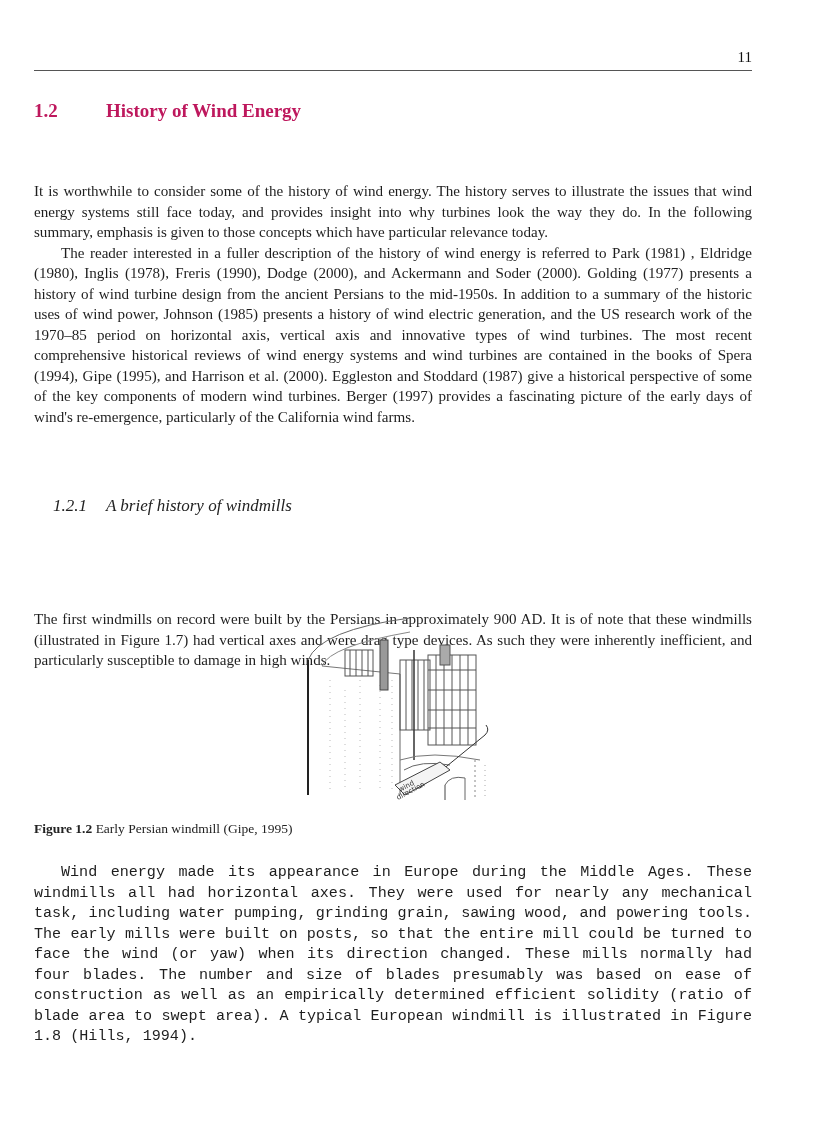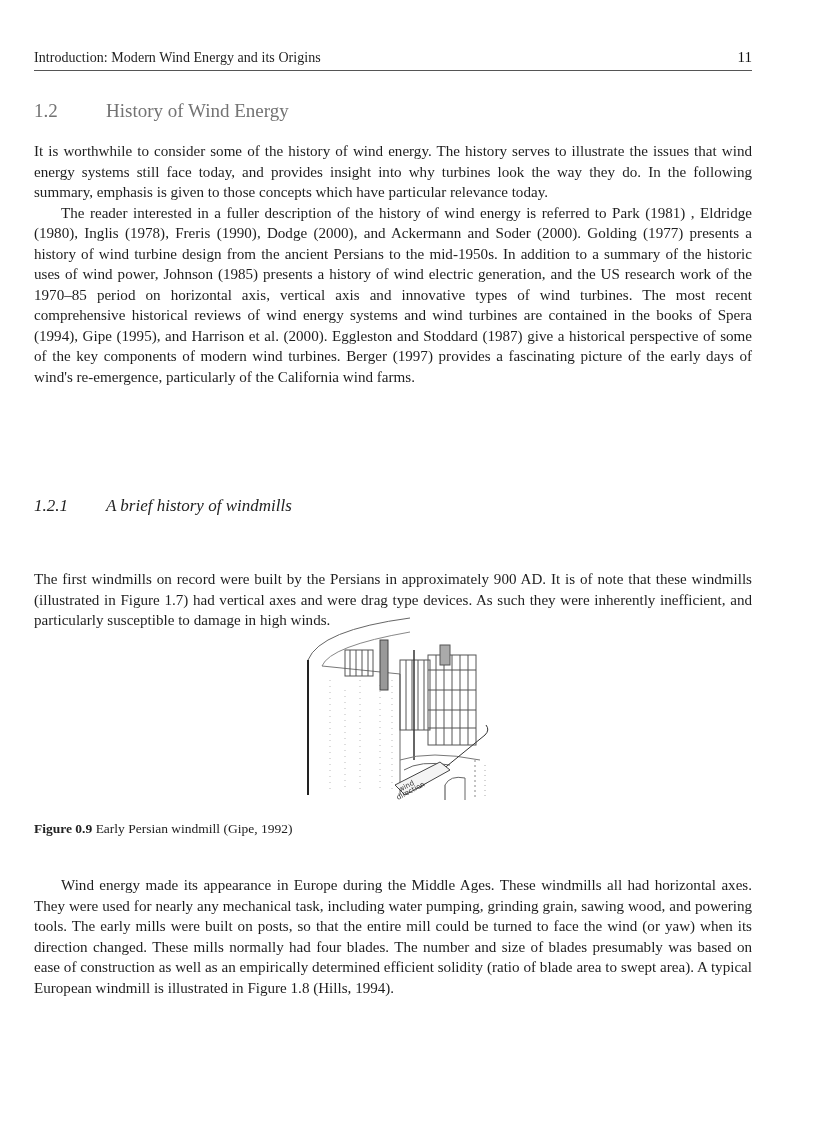--- a/index.html
+++ b/index.html
@@ -43,56 +43,58 @@
       top: -1px;
       font-size: 15px;
       font-weight: normal;
       color: #111;
     }
     .section-heading {
       position: absolute;
       top: 100px;
       left: 0;
       font-size: 19px;
-      font-weight: normal;
-      color: #737373;
+      font-weight: bold;
+      color: #be185d;
       white-space: nowrap;
     }
     .section-heading .num {
       display: inline-block;
       width: 72px;
     }
     .body-text {
       position: absolute;
       left: 0;
       width: 718px;
       font-size: 15.1px;
       line-height: 20.5px;
       text-align: justify;
       color: #1e1e1e;
+      margin-top: 40px;
     }
     .body-text p {
       margin: 0;
     }
     .body-text p.indent {
       text-indent: 27px;
     }
     .para-block-1 { top: 141px; }
     .subsection-heading {
       position: absolute;
       top: 496px;
       left: 0;
       font-size: 17px;
       font-style: italic;
       color: #222;
       white-space: nowrap;
     }
     .subsection-heading .num {
       display: inline-block;
       width: 72px;
+      text-align: center;
     }
     .para-block-2 { top: 569px; }
     .figure {
       position: absolute;
       left: 266px;
       top: 610px;
       width: 192px;
       height: 192px;
     }
     .figure svg {
@@ -103,29 +105,28 @@
     .caption {
       position: absolute;
       top: 821px;
       left: 0;
       font-size: 13.5px;
       color: #222;
     }
     .caption .label {
       font-weight: bold;
     }
-    .para-block-3 { top: 875px; }
+    .para-block-3 { top: 822px; font-family: Liberation Mono, monospace; }
   </style>
 </head>
 <body>
 
 <div class="page">
 
   <div class="running-header">
-    <span class="title">Introduction: Modern Wind Energy and its Origins</span>
     <span class="page-num">11</span>
   </div>
 
   <h2 class="section-heading" style="margin:0;">
     <span class="num">1.2</span><span>History of Wind Energy</span>
   </h2>
 
   <div class="body-text para-block-1">
     <p>It is worthwhile to consider some of the history of wind energy. The history serves to illustrate the issues that wind energy systems still face today, and provides insight into why turbines look the way they do. In the following summary, emphasis is given to those concepts which have particular relevance today.</p>
     <p class="indent">The reader interested in a fuller description of the history of wind energy is referred to Park (1981) , Eldridge (1980), Inglis (1978), Freris (1990), Dodge (2000), and Ackermann and Soder (2000). Golding (1977) presents a history of wind turbine design from the ancient Persians to the mid-1950s. In addition to a summary of the historic uses of wind power, Johnson (1985) presents a history of wind electric generation, and the US research work of the 1970–85 period on horizontal axis, vertical axis and innovative types of wind turbines. The most recent comprehensive historical reviews of wind energy systems and wind turbines are contained in the books of Spera (1994), Gipe (1995), and Harrison et al. (2000). Eggleston and Stoddard (1987) give a historical perspective of some of the key components of modern wind turbines. Berger (1997) provides a fascinating picture of the early days of wind's re-emergence, particularly of the California wind farms.</p>
@@ -194,20 +195,20 @@
 
         <path d="M120 178 L185 125 Q190 120 186 115" stroke="#333"></path>
         <path d="M95 175 L140 152 L150 160 L105 185 Z" stroke="#444" fill="#f4f4f4"></path>
       </g>
       <text x="100" y="182" font-size="7" fill="#333" transform="rotate(-28 100 182)" font-family="DejaVu Sans, sans-serif">wind</text>
       <text x="98" y="190" font-size="7" fill="#333" transform="rotate(-28 98 190)" font-family="DejaVu Sans, sans-serif">direction</text>
     </svg>
   </div>
 
   <div class="caption">
-    <span class="label">Figure 0.9</span><span> Early Persian windmill (Gipe, 1992)</span>
+    <span class="label">Figure 1.2</span><span> Early Persian windmill (Gipe, 1995)</span>
   </div>
 
   <div class="body-text para-block-3">
     <p class="indent">Wind energy made its appearance in Europe during the Middle Ages. These windmills all had horizontal axes. They were used for nearly any mechanical task, including water pumping, grinding grain, sawing wood, and powering tools. The early mills were built on posts, so that the entire mill could be turned to face the wind (or yaw) when its direction changed. These mills normally had four blades. The number and size of blades presumably was based on ease of construction as well as an empirically determined efficient solidity (ratio of blade area to swept area). A typical European windmill is illustrated in Figure 1.8 (Hills, 1994).</p>
   </div>
 
 </div>
 
 </body></html>

